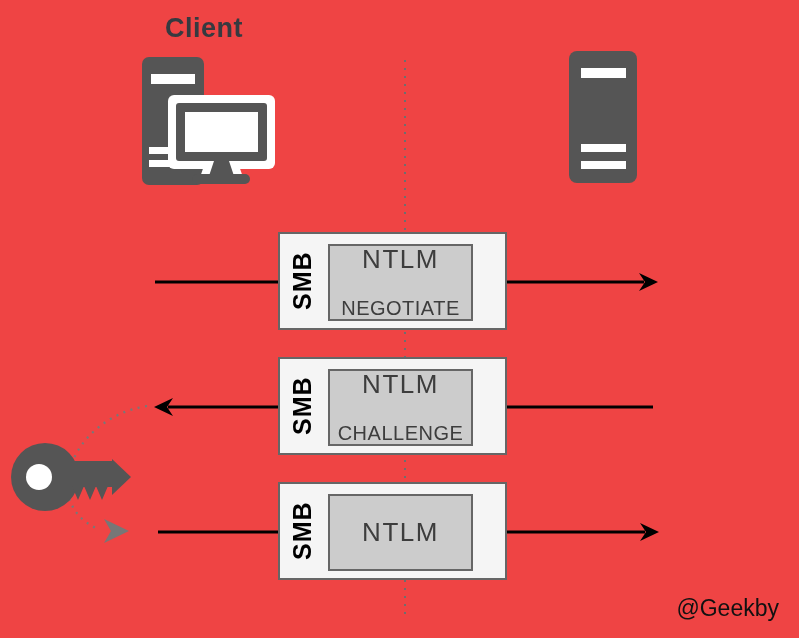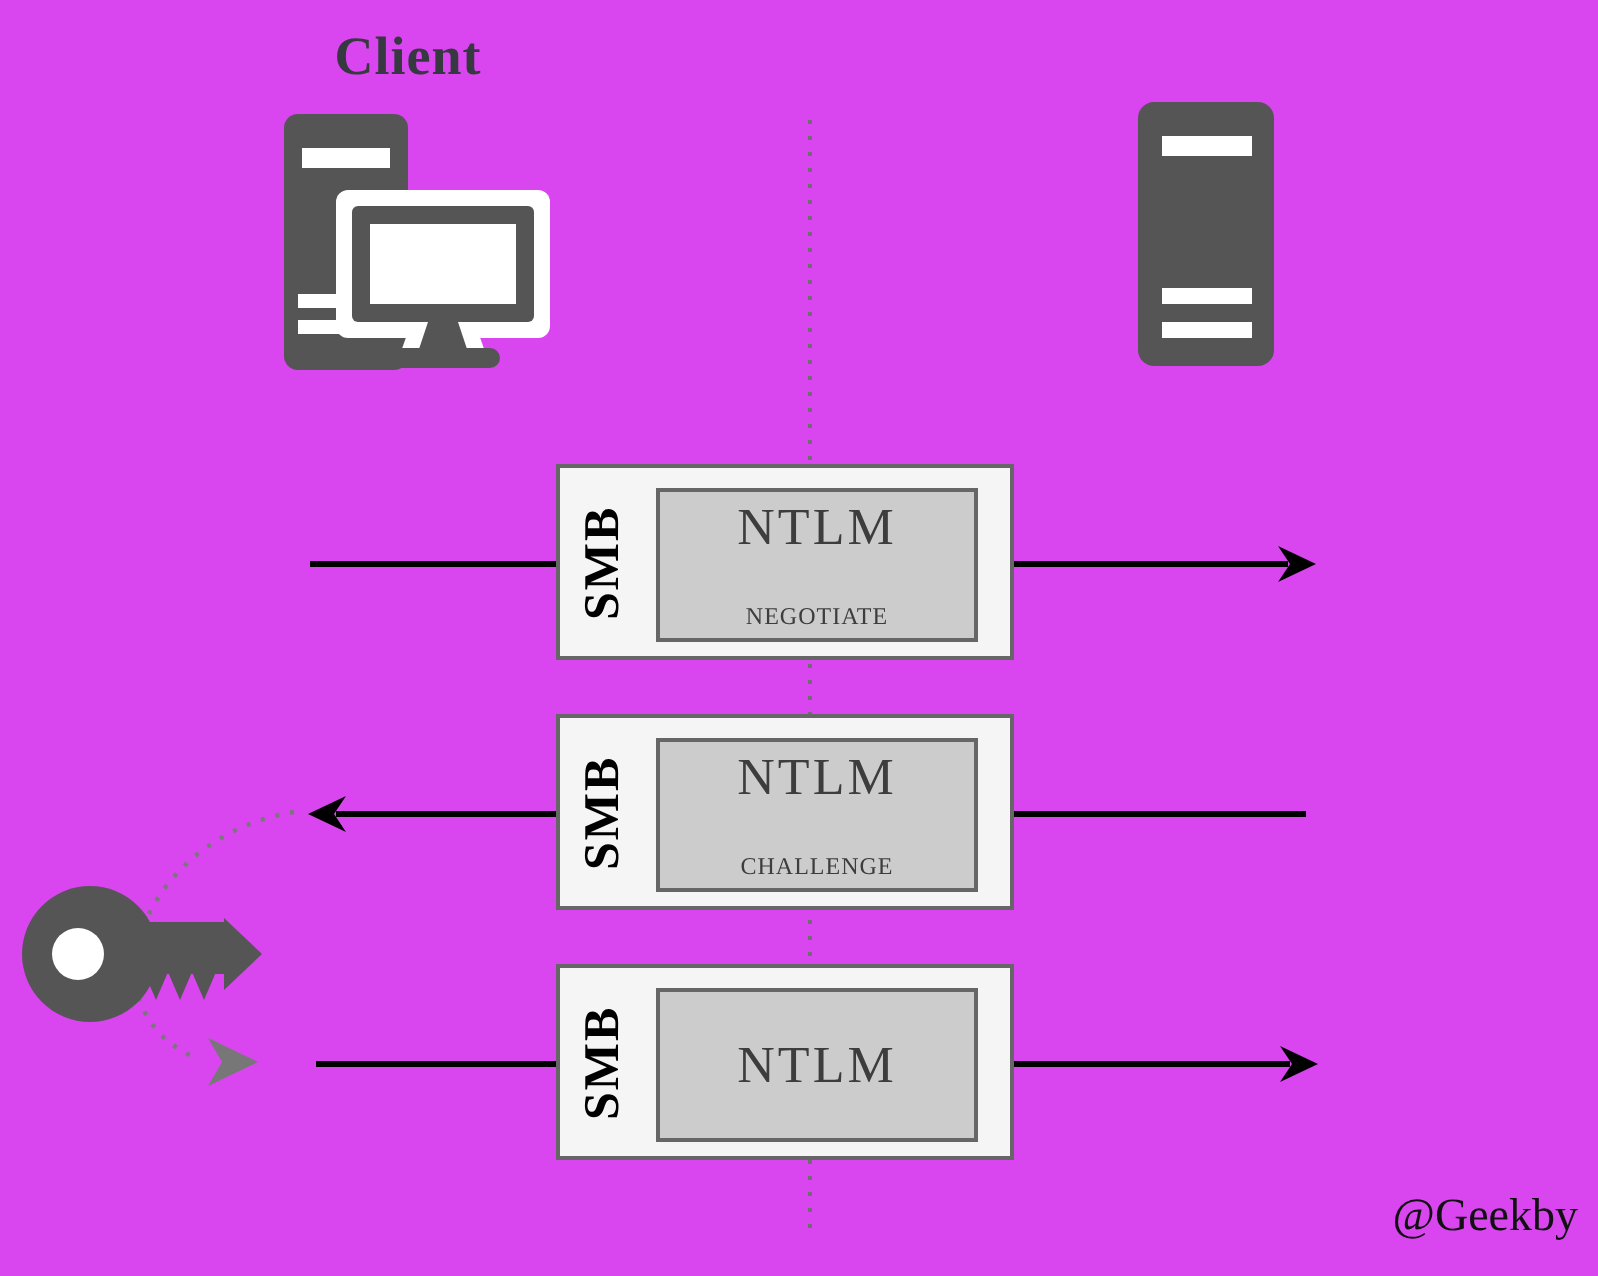--- a/index.html
+++ b/index.html
@@ -1,21 +1,21 @@
 <!DOCTYPE html>
 <html><head>
 <meta charset="utf-8">
 <style>
   html, body { margin: 0; padding: 0; background: #ffffff; }
   #canvas {
     position: relative;
     width: 799px;
     height: 638px;
-    background: #d946ef;
-    font-family: Liberation Serif, serif;
+    background: #ef4444;
+    font-family: Liberation Sans, sans-serif;
     overflow: hidden;
   }
   #vector-layer {
     position: absolute;
     left: 0; top: 0;
     z-index: 1;
   }
   .actor-title {
     position: absolute;
     top: 13px;
@@ -54,45 +54,45 @@
     transform: rotate(180deg);
     font-size: 25px;
     font-weight: bold;
     color: #000000;
     letter-spacing: 1px;
   }
   .inner-box {
     position: absolute;
     left: 48px;
     top: 10px;
-    width: 161px;
+    width: 145px;
     height: 77px;
     background: #cccccc;
     border: 2px solid #666666;
     box-sizing: border-box;
     display: flex;
     flex-direction: column;
     align-items: center;
     justify-content: center;
   }
   .ntlm-title {
     font-size: 26px;
     color: #3d3d3d;
     letter-spacing: 1.5px;
     line-height: 1.15;
   }
   .ntlm-subtitle {
-    font-size: 12px;
+    font-size: 20px;
     color: #3d3d3d;
     letter-spacing: 0.5px;
     margin-top: 22px;
   }
   #watermark {
     position: absolute;
-    right: 10px;
+    right: 20px;
     top: 595px;
     font-size: 23px;
     color: #111111;
     z-index: 3;
   }
 </style>
 </head>
 <body>
 
 <div id="canvas">

